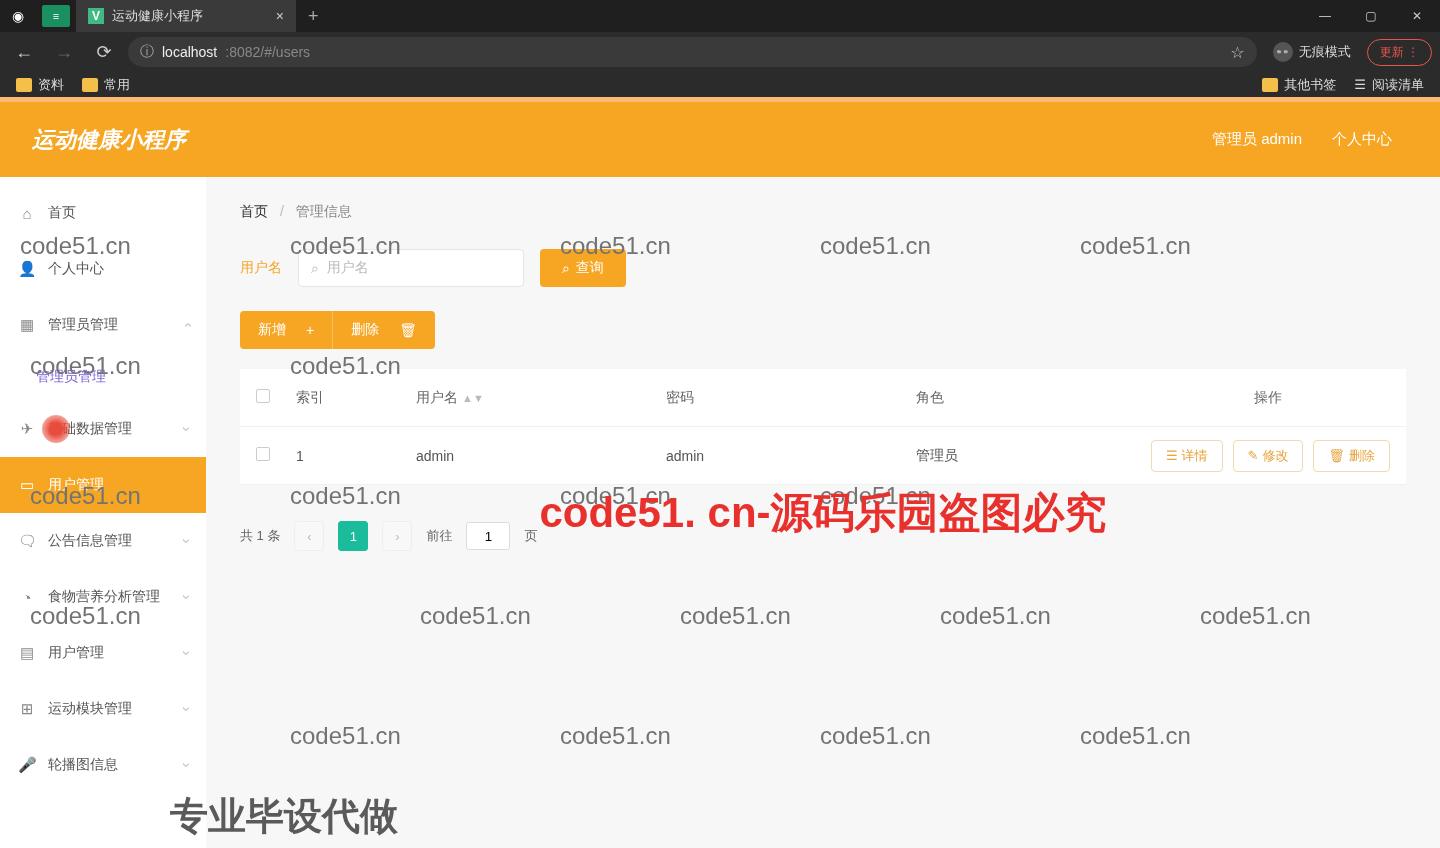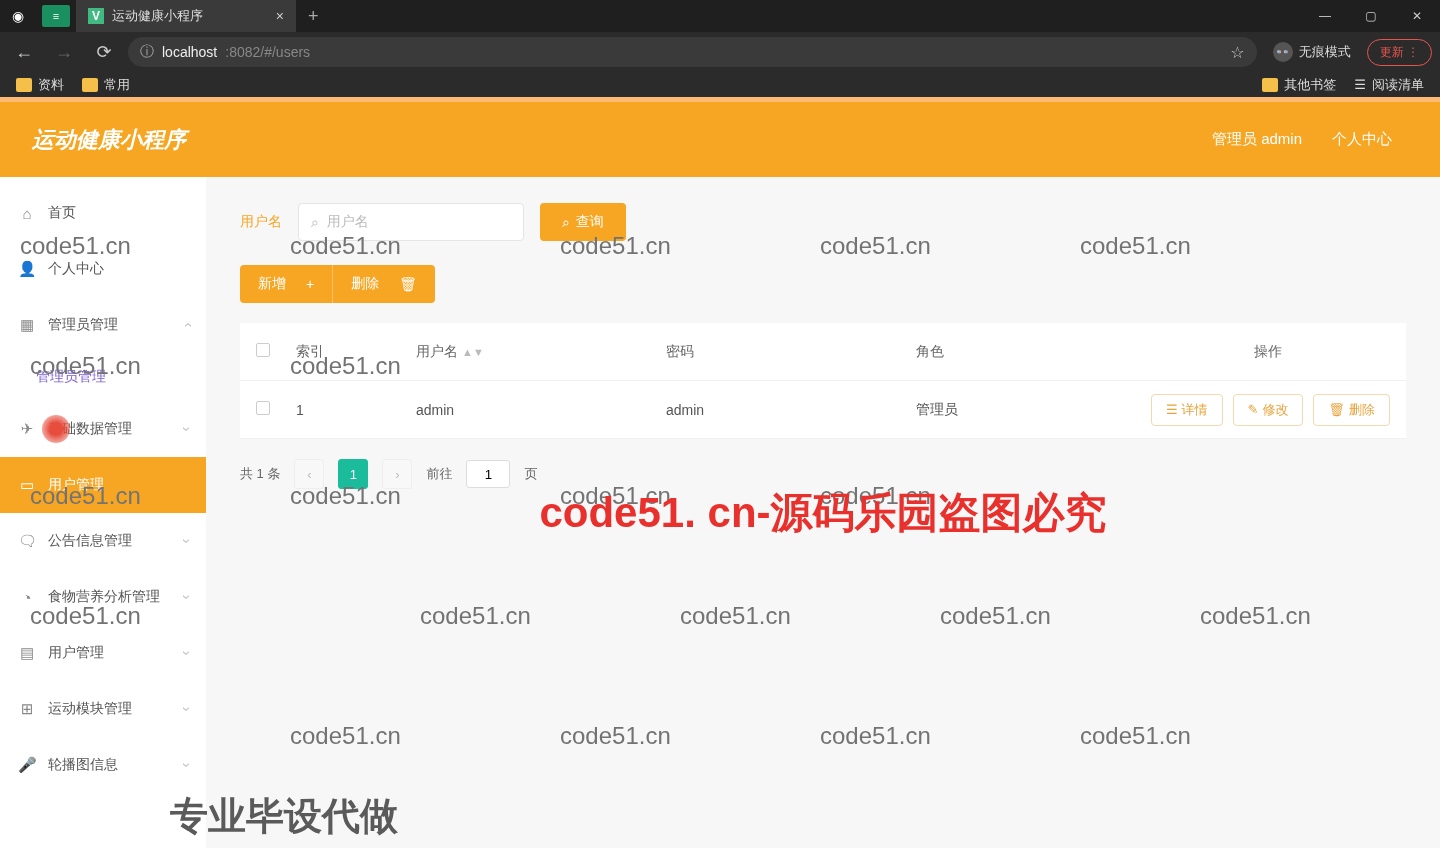--- a/index.html
+++ b/index.html
@@ -76,21 +76,21 @@
 .col-pwd { width: 250px; }
 .col-role { width: 230px; }
 .col-ops { flex: 1; display: flex; justify-content: flex-end; gap: 10px; }
 .sort-icon { color: #bbb; margin-left: 4px; font-size: 11px; display: inline-block; }
 .checkbox { width: 14px; height: 14px; border: 1px solid #ccc; border-radius: 2px; display: inline-block; }
 .op-btn { border: 1px solid; background: #fff; padding: 6px 14px; border-radius: 4px; font-size: 13px; display: flex; align-items: center; gap: 4px; cursor: pointer; }
 .op-btn.detail { color: #e8a33c; border-color: #f3d9b0; }
 .op-btn.edit { color: #e8a33c; border-color: #f3d9b0; }
 .op-btn.delete { color: #e8a33c; border-color: #f3d9b0; }
 
-.pagination { display: flex; align-items: center; gap: 14px; margin-top: 20px; font-size: 13px; color: #666; }
+.pagination { display: flex; align-items: center; gap: 14px; margin-top: 36px; font-size: 13px; color: #666; }
 .page-total { color: #666; }
 .pager-btn { width: 30px; height: 30px; border: 1px solid #eee; background: #f8f8f8; display: flex; align-items: center; justify-content: center; color: #bbb; border-radius: 3px; cursor: pointer; }
 .pager-btn.current { background: #1abc9c; color: #fff; border-color: #1abc9c; }
 .goto-input { width: 44px; height: 28px; border: 1px solid #ddd; border-radius: 3px; text-align: center; }
 
 .watermark { position: absolute; left: 50%; top: 50%; transform: translate(-50%, -50%); font-size: 42px; color: #e8302c; font-weight: 700; white-space: nowrap; pointer-events: none; z-index: 10; }
 .footer-wm { position: absolute; left: 170px; bottom: 6px; font-size: 38px; font-weight: 700; color: #5a5a5a; pointer-events: none; }
 .bg-wm { position: absolute; color: #737373; font-size: 24px; pointer-events: none; z-index: 0; white-space: nowrap; }
 .click-marker { position: absolute; width: 28px; height: 28px; background: radial-gradient(circle, #e74c3c 30%, rgba(231,76,60,0.5) 70%); border-radius: 50%; z-index: 5; pointer-events: none; }
 </style>
@@ -200,20 +200,25 @@
           <span class="menu-icon">⊞</span>
           <span>运动模块管理</span>
         </div>
       <div class="menu-item collapsed">
           <span class="menu-icon">🎤</span>
           <span>轮播图信息</span>
         </div>
     </div>
 
     <div class="content">
+      <div class="breadcrumb">
+        <span class="bc-home">首页</span>
+        <span class="sep">/</span>
+        <span>管理信息</span>
+      </div>
 
       <div class="search-row">
         <span class="search-label">用户名</span>
         <div class="search-input">
           <span>⌕</span>
           <span>用户名</span>
         </div>
         <button class="search-btn">
             <span>⌕</span>
             <span>查询</span>

